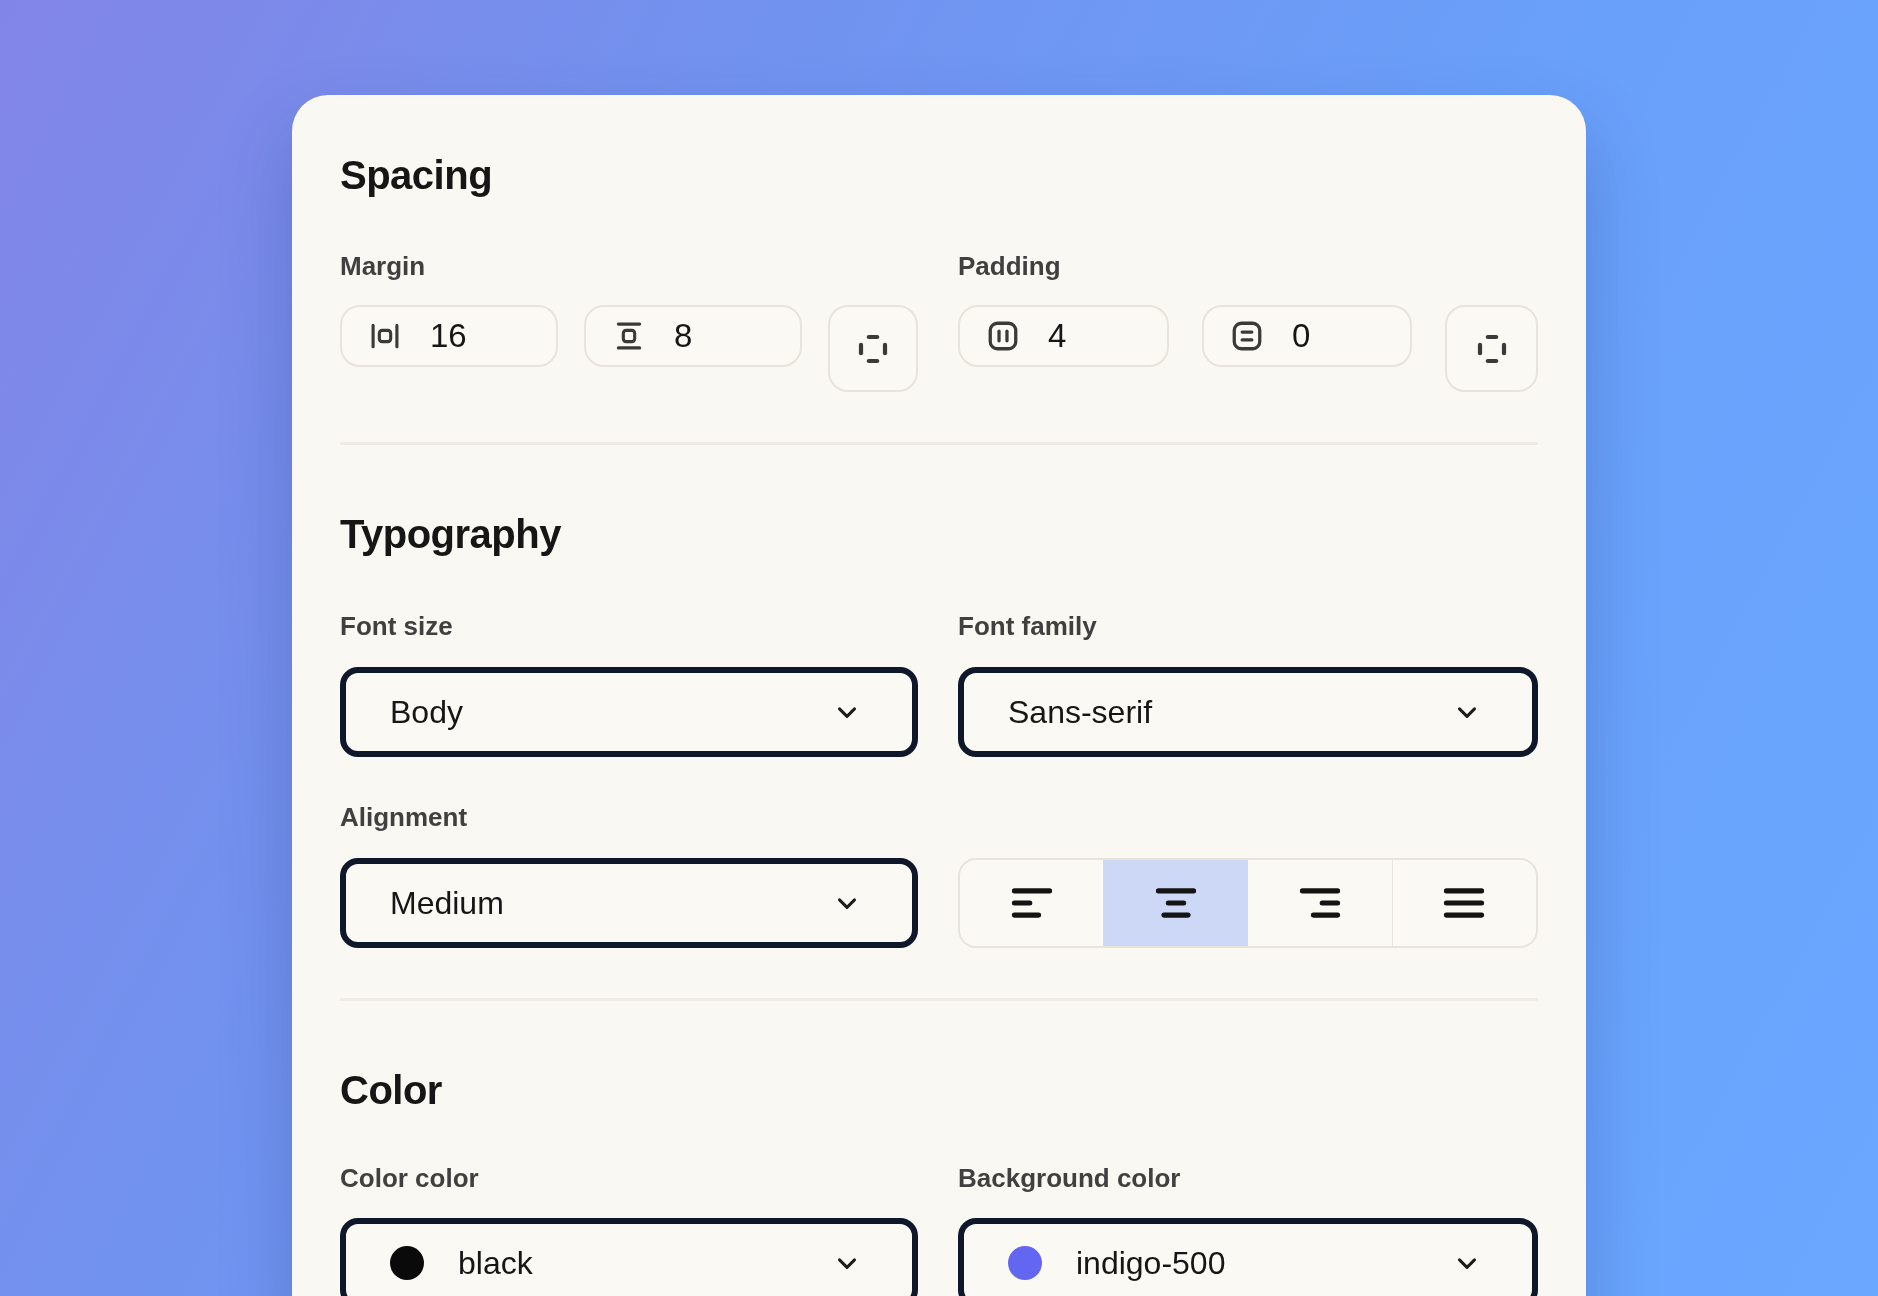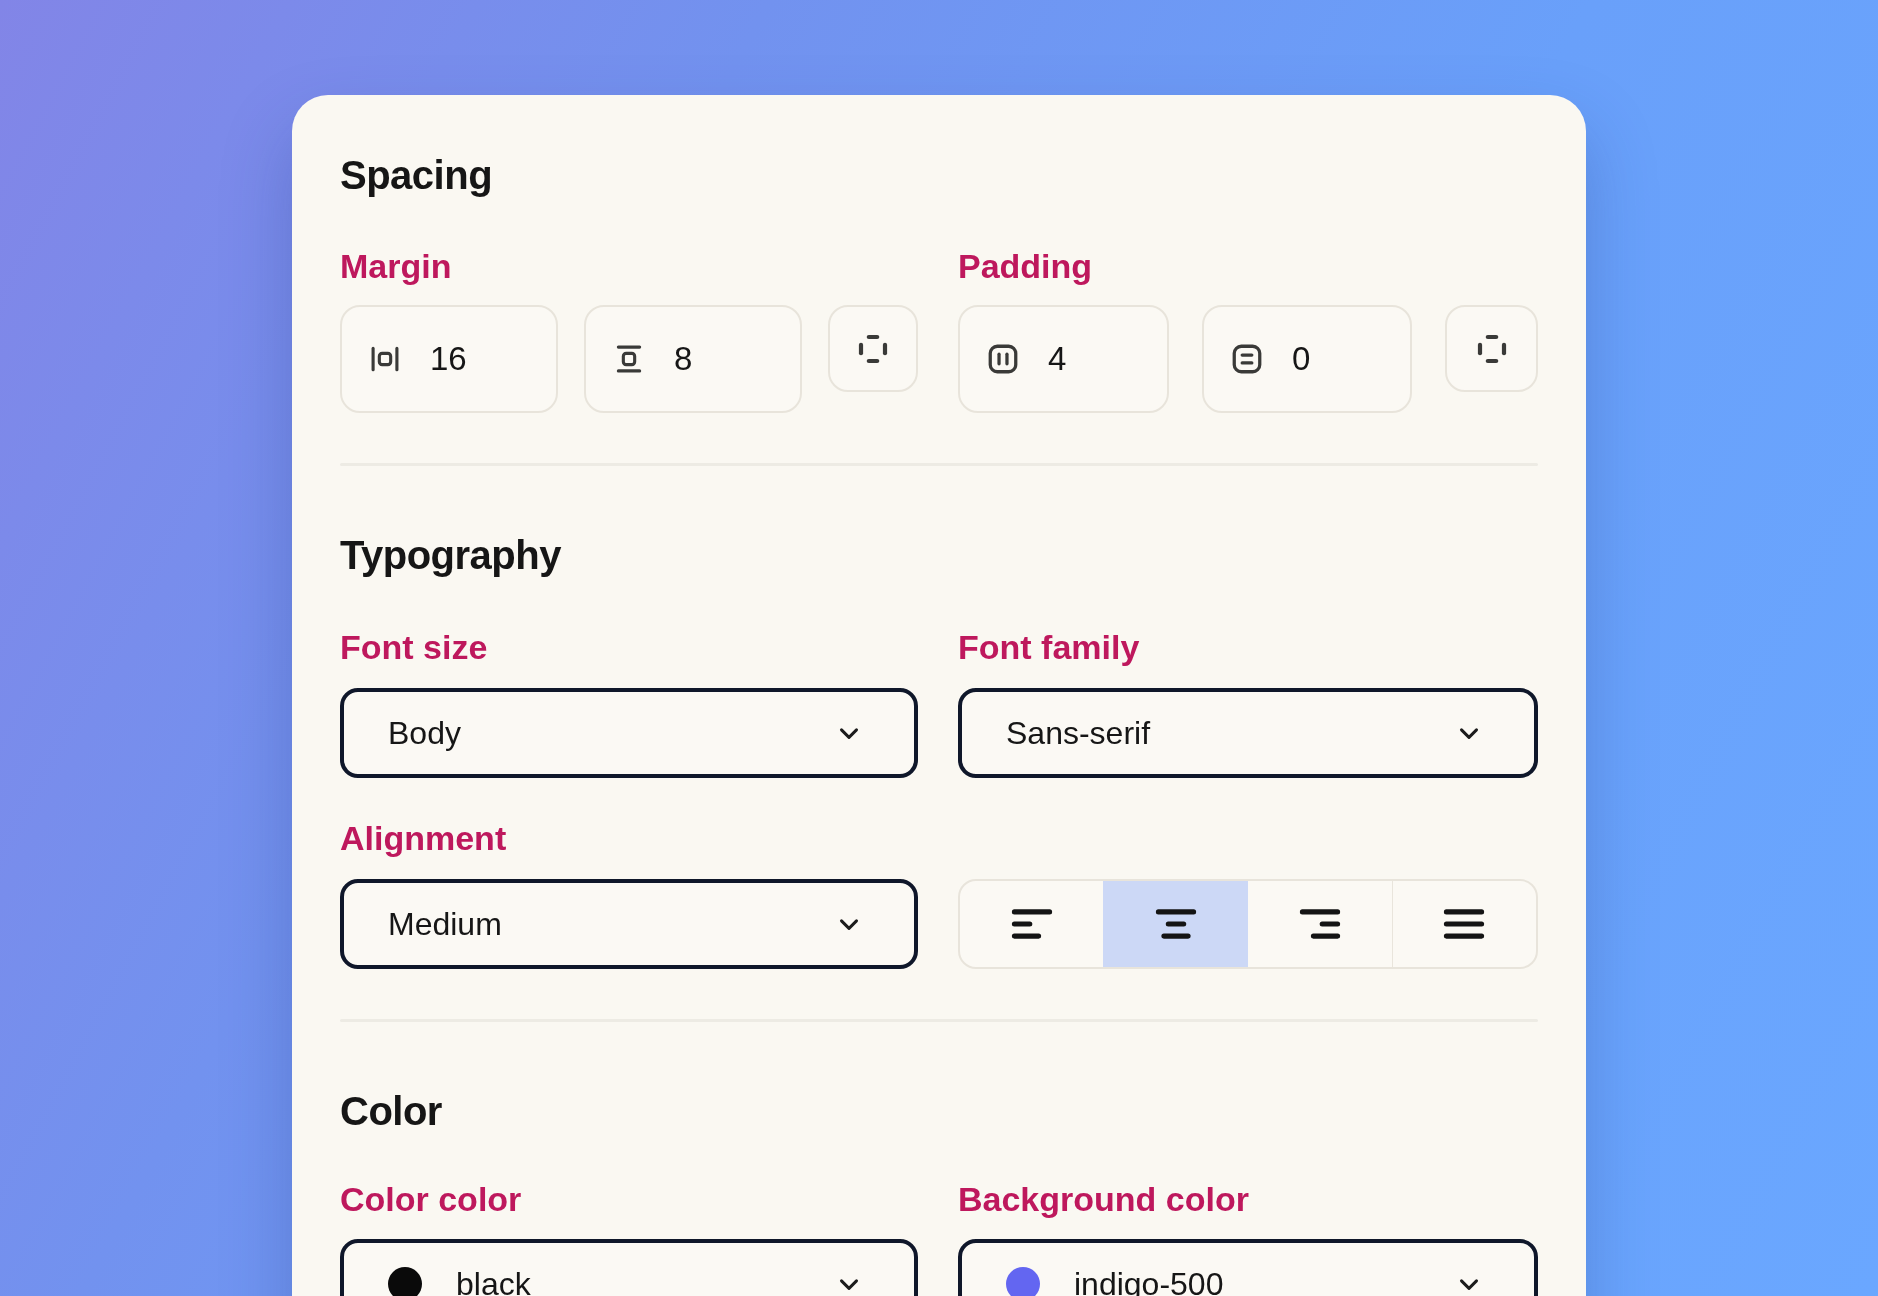--- a/index.html
+++ b/index.html
@@ -20,49 +20,49 @@
   }
 
   .section-title {
     font-size:40px; line-height:48px; font-weight:700; color:#161616;
     letter-spacing:-0.5px;
   }
   .grid {
     display:grid; grid-template-columns:578px 580px; column-gap:40px;
   }
   .field-label {
-    font-size:34px; line-height:36px; font-weight:600; color:#be185d;
+    font-size:26px; line-height:36px; font-weight:600; color:#404040;
   }
   .labels-under-title { margin-top:50px; }
   .labels-row { margin-top:42px; }
   .controls-row { margin-top:23px; }
   .spacing-labels { margin-top:49px; }
   .spacing-controls { margin-top:21px; }
 
   .control-group { display:flex; justify-content:space-between; align-items:stretch; }
 
   .input-box {
-    height:108px; border:2px solid #e8e4db; border-radius:20px; background:#fbf9f4;
+    height:62px; border:2px solid #e8e4db; border-radius:20px; background:#fbf9f4;
     display:flex; align-items:center; padding-left:26px; gap:28px; cursor:text;
   }
   .input-box .value { font-size:33px; color:#161616; }
   .icon-box {
     height:87px; border:2px solid #e8e4db; border-radius:20px; background:#fbf9f4;
     display:flex; align-items:center; justify-content:center; cursor:pointer;
   }
   .w218 { width:218px; } .w211 { width:211px; } .w210 { width:210px; }
   .w90 { width:90px; } .w93 { width:93px; }
 
   .spc-icon { stroke:#3a3a38; fill:none; }
 
   .divider { margin-top:50px; height:3px; border-radius:2px; background:#edebe4; }
   .divider + .section-title { margin-top:65px; }
 
   .dropdown {
-    height:90px; border:4px solid #0f172a; border-radius:18px; background:#fbf9f4;
+    height:90px; border:6px solid #0f172a; border-radius:18px; background:#fbf9f4;
     display:flex; align-items:center; justify-content:space-between;
     padding:0 50px 0 44px; cursor:pointer;
   }
   .dropdown .value { font-size:32px; color:#161616; }
   .dropdown .left { display:flex; align-items:center; gap:34px; }
   .chevron { stroke:#1c1c1c; fill:none; flex:0 0 auto; }
 
   .swatch { width:34px; height:34px; border-radius:50%; }
 
   .segmented {

